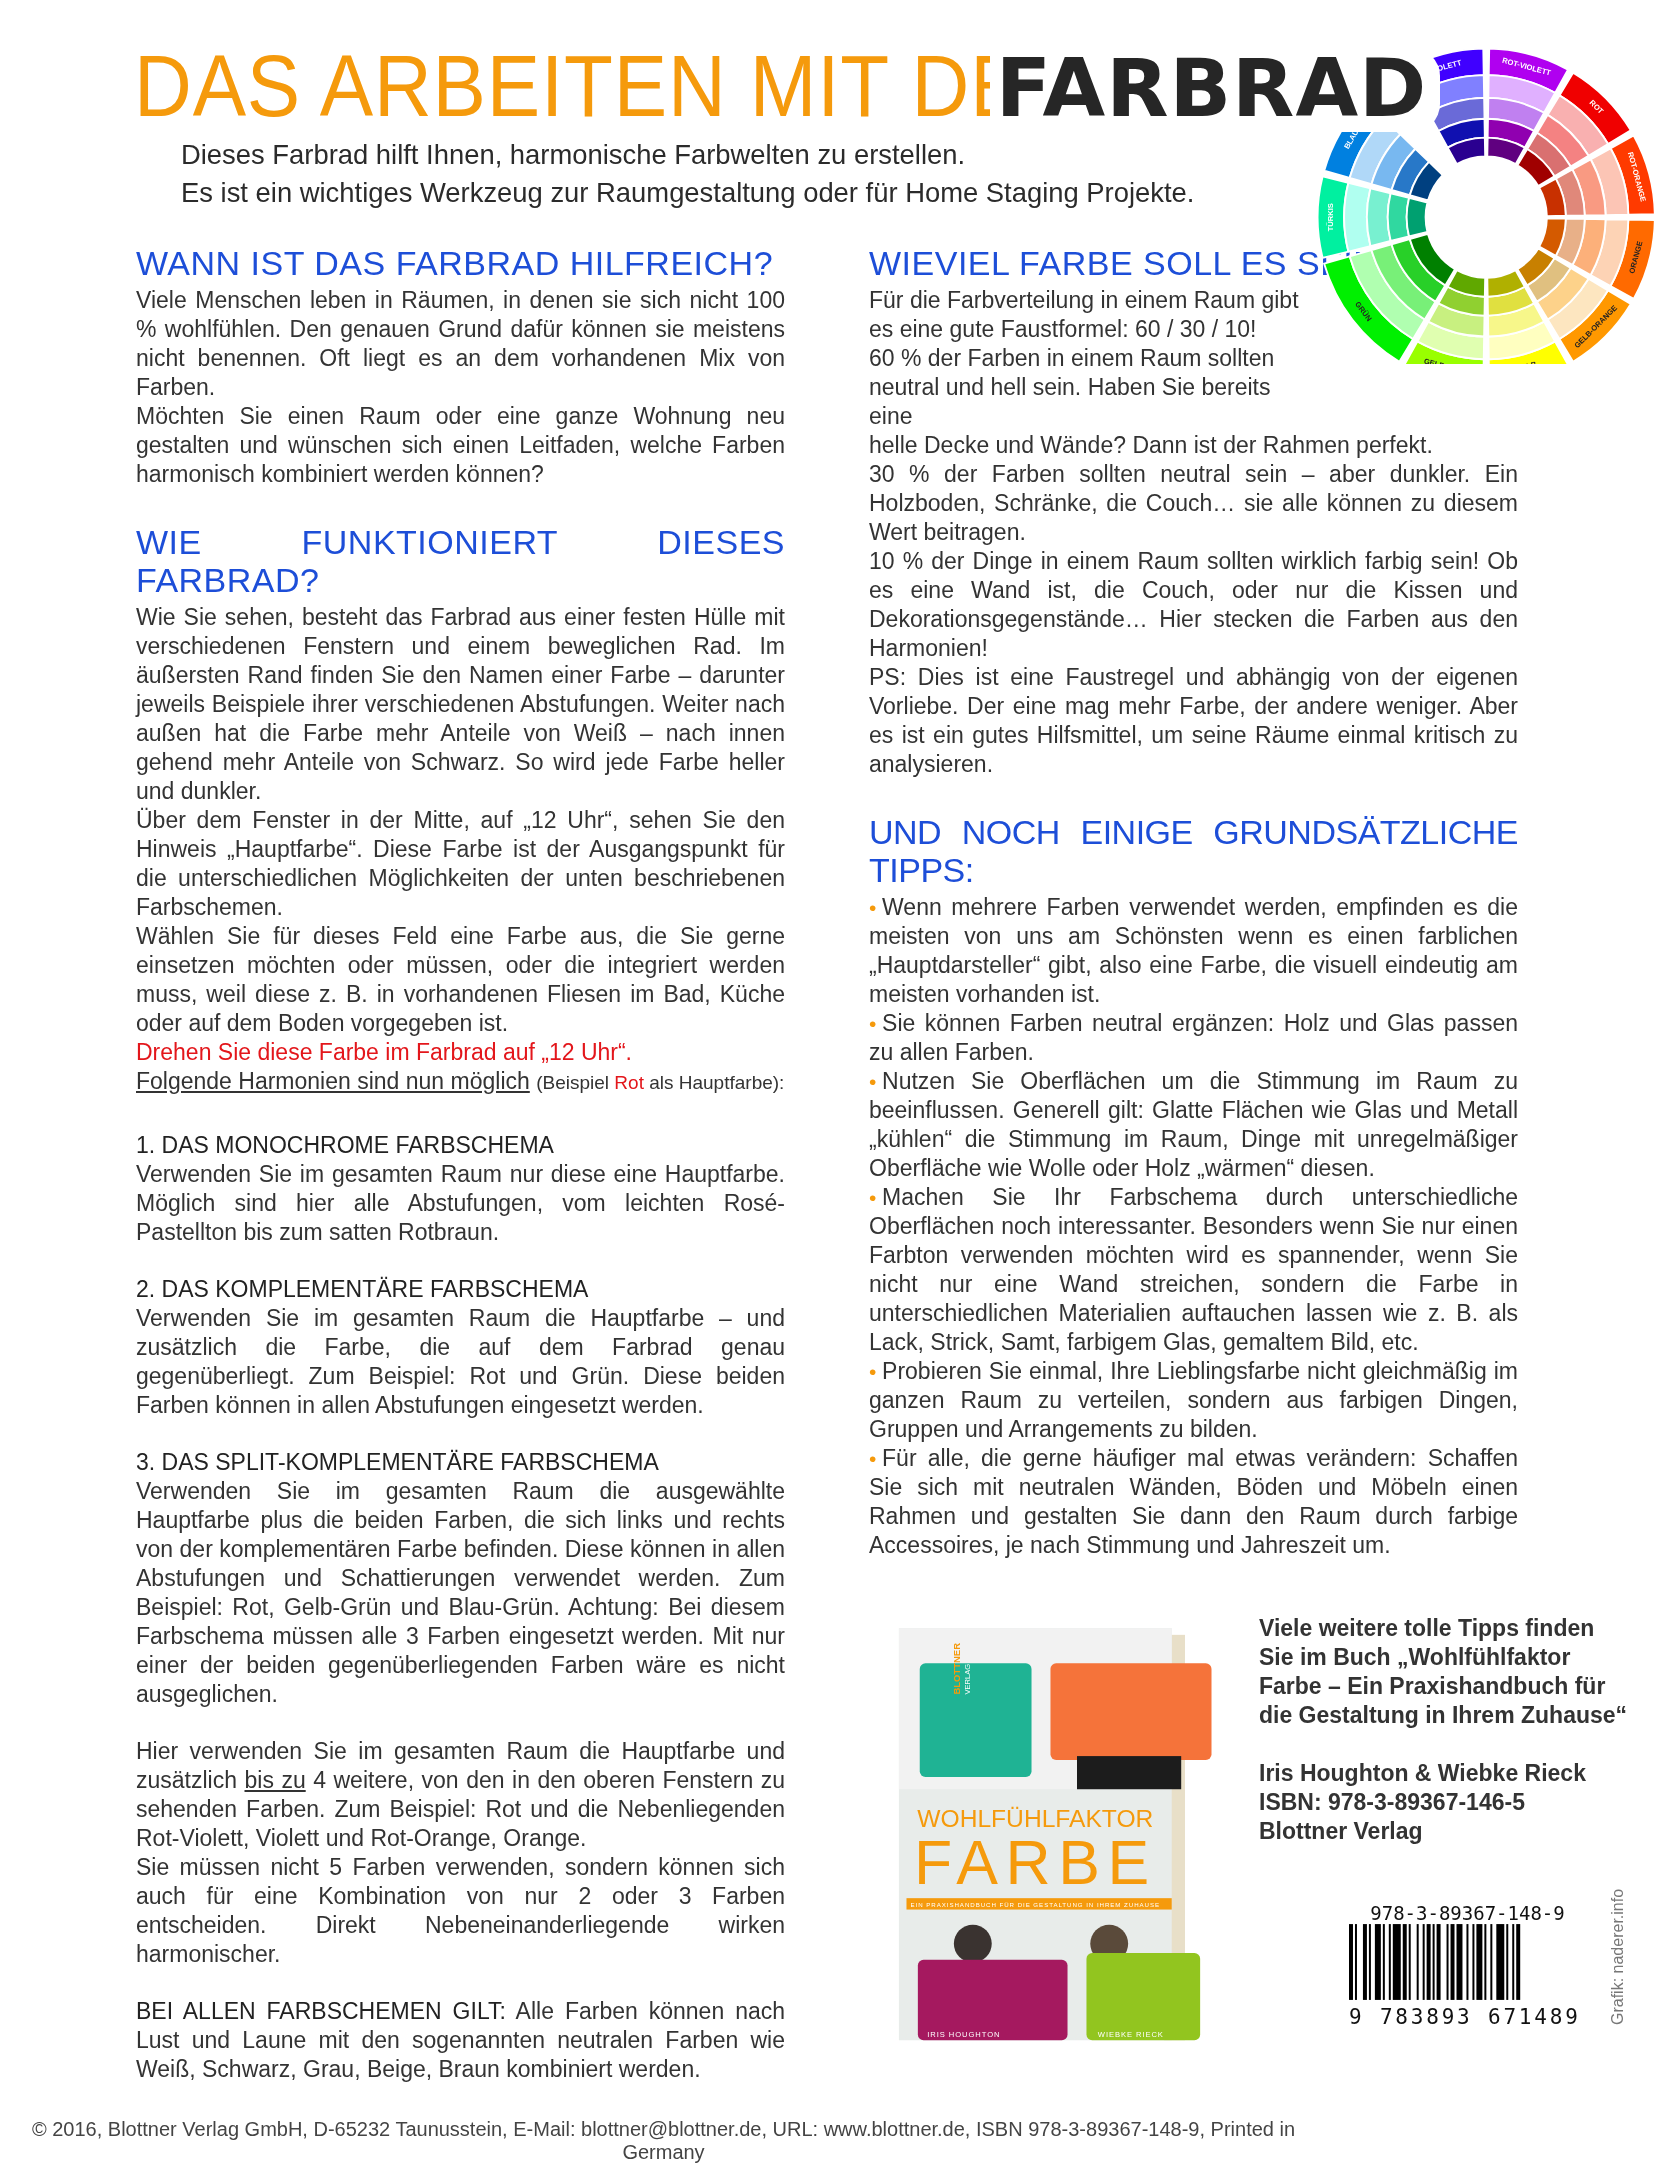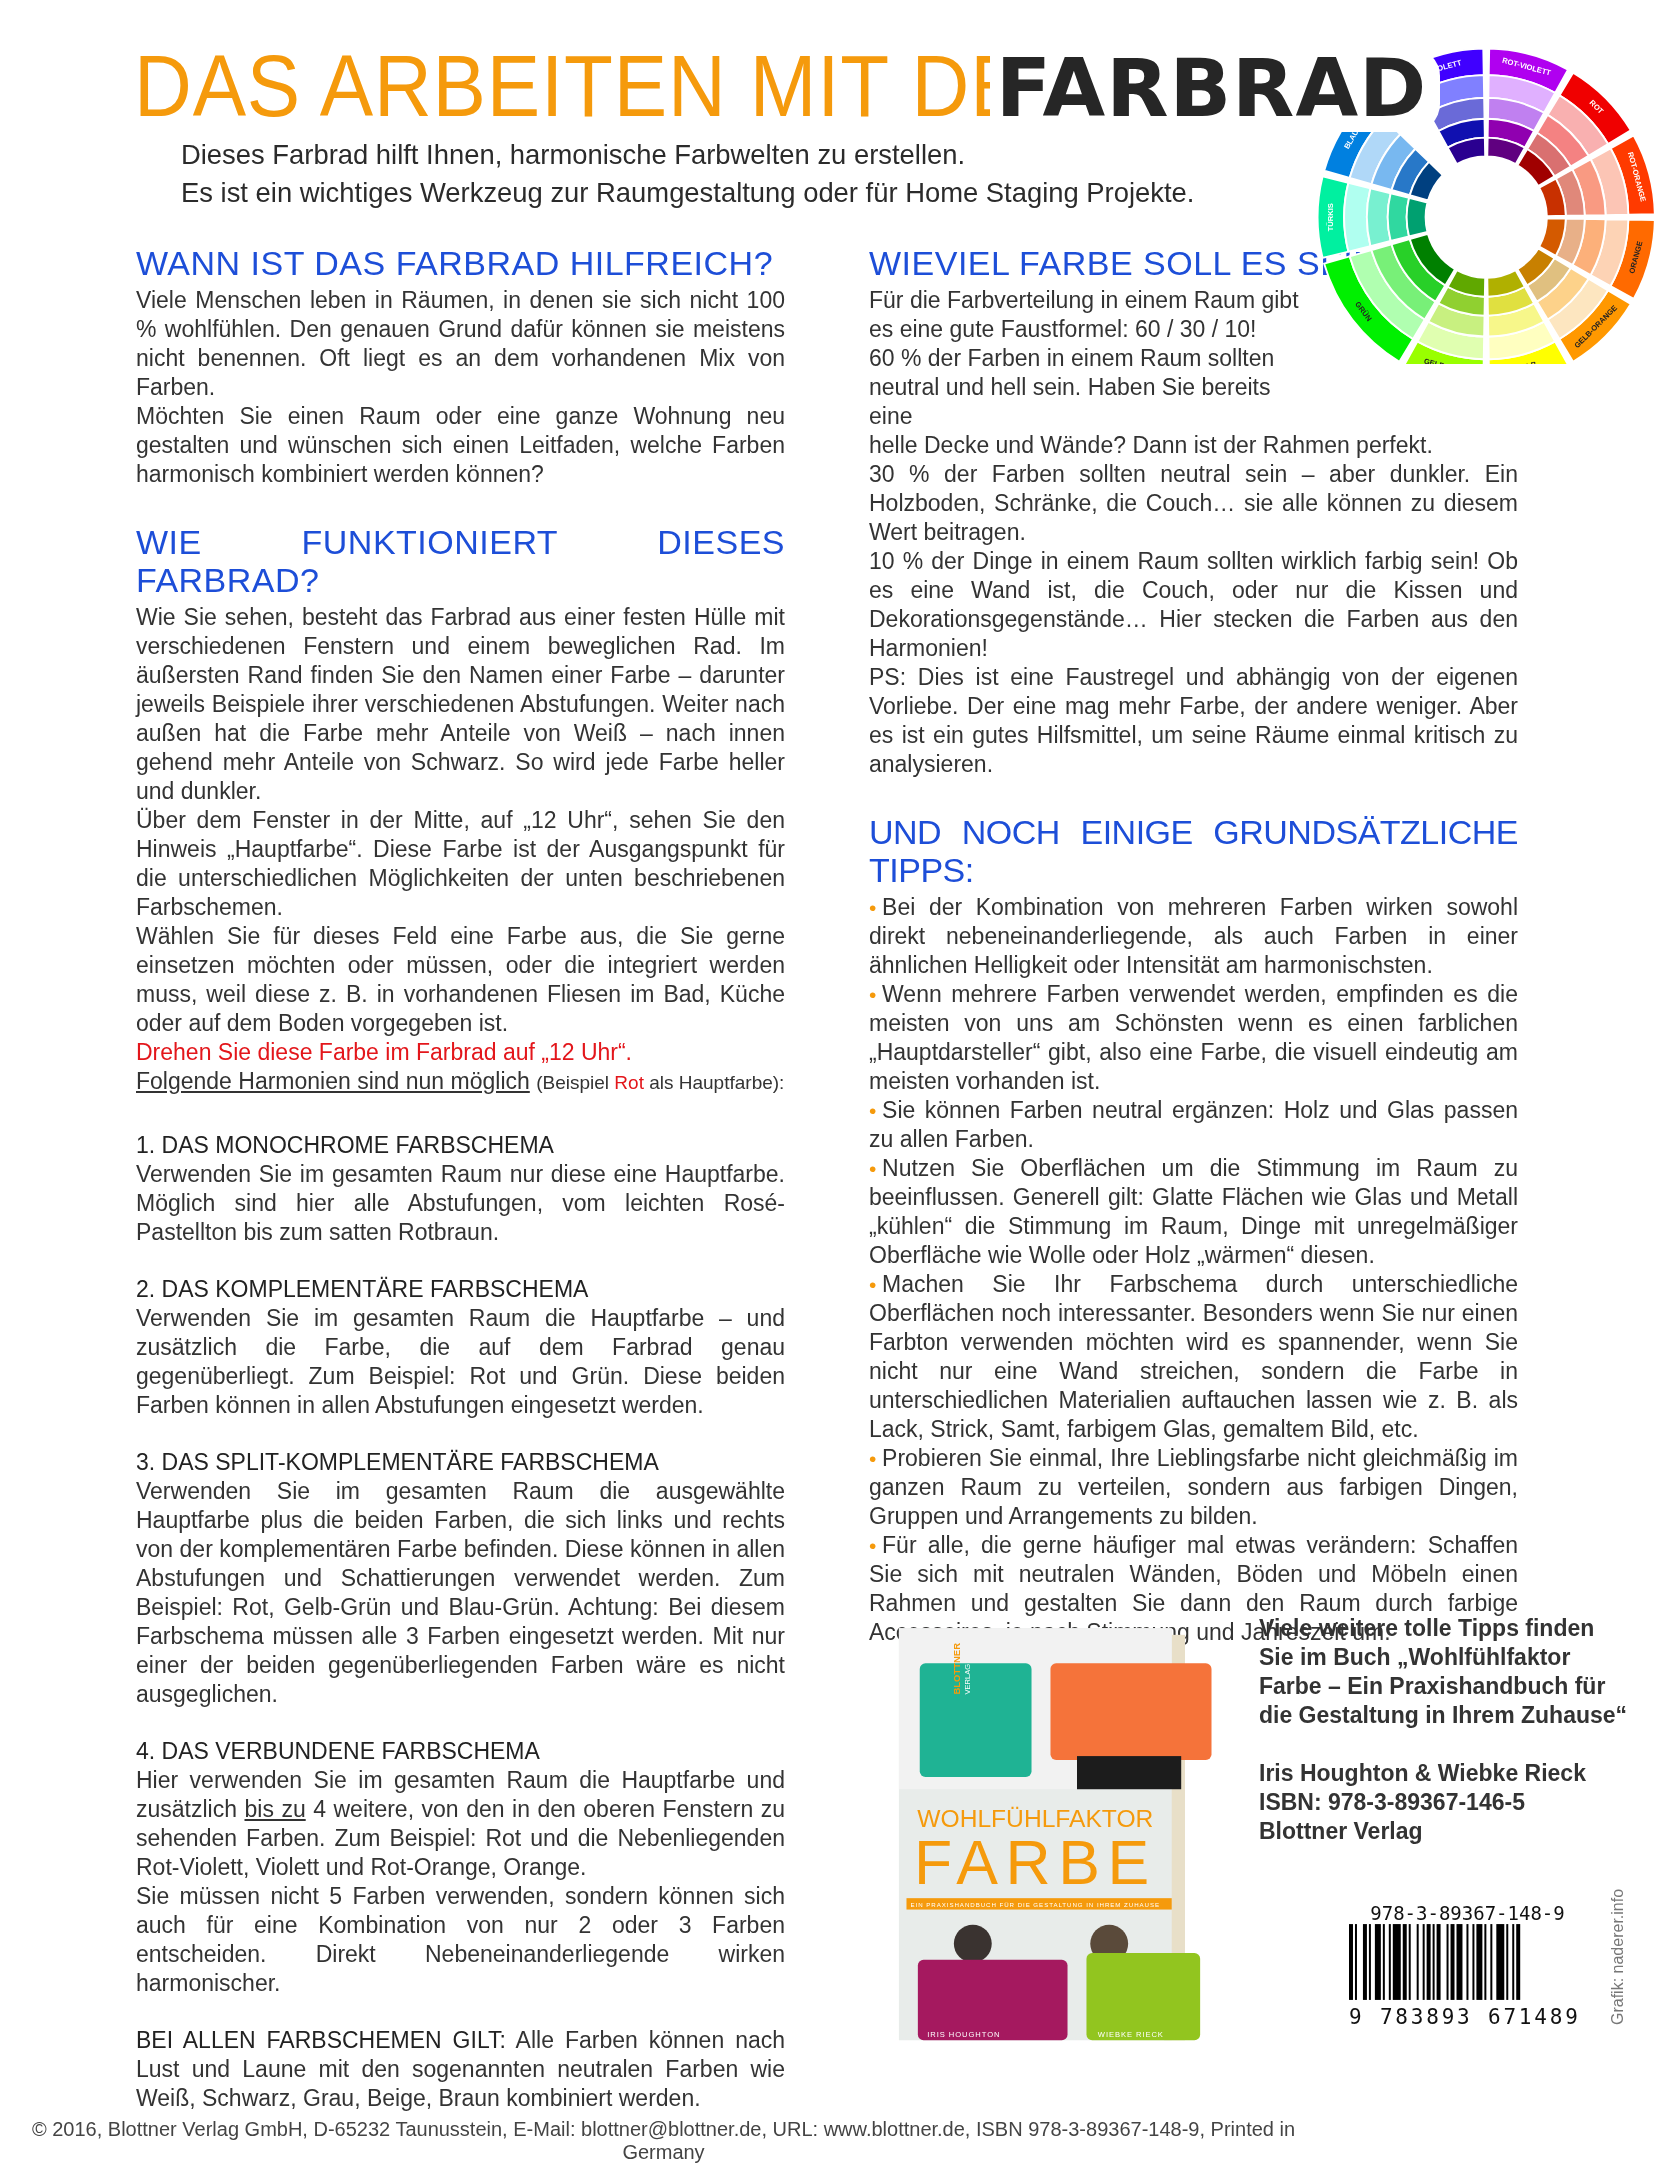--- a/index.html
+++ b/index.html
@@ -129,21 +129,20 @@
   <div class="gap-l"></div>
   <h3 class="sub">1. DAS MONOCHROME FARBSCHEMA</h3>
   <p>Verwenden Sie im gesamten Raum nur diese eine Hauptfarbe. Möglich sind hier alle Abstufungen, vom leichten Rosé-Pastellton bis zum satten Rotbraun.</p>
   <div class="gap-m"></div>
   <h3 class="sub">2. DAS KOMPLEMENTÄRE FARBSCHEMA</h3>
   <p>Verwenden Sie im gesamten Raum die Hauptfarbe – und zusätzlich die Farbe, die auf dem Farbrad genau gegenüberliegt. Zum Beispiel: Rot und Grün. Diese beiden Farben können in allen Abstufungen eingesetzt werden.</p>
   <div class="gap-m"></div>
   <h3 class="sub">3. DAS SPLIT-KOMPLEMENTÄRE FARBSCHEMA</h3>
   <p>Verwenden Sie im gesamten Raum die ausgewählte Hauptfarbe plus die beiden Farben, die sich links und rechts von der komplementären Farbe befinden. Diese können in allen Abstufungen und Schattierungen verwendet werden. Zum Beispiel: Rot, Gelb-Grün und Blau-Grün. Achtung: Bei diesem Farbschema müssen alle 3 Farben eingesetzt werden. Mit nur einer der beiden gegenüberliegenden Farben wäre es nicht ausgeglichen.</p>
   <div class="gap-m"></div>
-  <h3 class="sub">4. DAS VERBUNDENE FARBSCHEMA</h3>
   <p><span>Hier verwenden Sie im gesamten Raum die Hauptfarbe und zusätzlich </span><span class="u">bis zu</span><span> 4 weitere, von den in den oberen Fenstern zu sehenden Farben. Zum Beispiel: Rot und die Nebenliegenden Rot-Violett, Violett und Rot-Orange, Orange.</span></p>
   <p>Sie müssen nicht 5 Farben verwenden, sondern können sich auch für eine Kombination von nur 2 oder 3 Farben entscheiden. Direkt Nebeneinanderliegende wirken harmonischer.</p>
   <div class="gap-m"></div>
   <p><span style="color:#222">BEI ALLEN FARBSCHEMEN GILT:</span><span> Alle Farben können nach Lust und Laune mit den sogenannten neutralen Farben wie Weiß, Schwarz, Grau, Beige, Braun kombiniert werden.</span></p>
 </div>
 
 <div id="col-right" class="col">
   <h2 class="sec">WIEVIEL FARBE SOLL ES SEIN?</h2>
   <div class="narrow">
     <div>Für die Farbverteilung in einem Raum gibt</div>
@@ -151,21 +150,20 @@
     <div>60 % der Farben in einem Raum sollten</div>
     <div>neutral und hell sein. Haben Sie bereits eine</div>
   </div>
   <div>helle Decke und Wände? Dann ist der Rahmen perfekt.</div>
   <p>30 % der Farben sollten neutral sein – aber dunkler. Ein Holzboden, Schränke, die Couch… sie alle können zu diesem Wert beitragen.</p>
   <p>10 % der Dinge in einem Raum sollten wirklich farbig sein! Ob es eine Wand ist, die Couch, oder nur die Kissen und Dekorationsgegenstände… Hier stecken die Farben aus den Harmonien!</p>
   <p>PS: Dies ist eine Faustregel und abhängig von der eigenen Vorliebe. Der eine mag mehr Farbe, der andere weniger. Aber es ist ein gutes Hilfsmittel, um seine Räume einmal kritisch zu analysieren.</p>
   <div class="gap-l"></div>
   <h2 class="sec" style="letter-spacing:-0.5px">UND NOCH EINIGE GRUNDSÄTZLICHE TIPPS:</h2>
   <div id="tips">
-      <p><span class="bullet">•</span><span>Bei der Kombination von mehreren Farben wirken sowohl direkt nebeneinanderliegende, als auch Farben in einer ähnlichen Helligkeit oder Intensität am harmonischsten.</span></p>
       <p><span class="bullet">•</span><span>Wenn mehrere Farben verwendet werden, empfinden es die meisten von uns am Schönsten wenn es einen farblichen „Hauptdarsteller“ gibt, also eine Farbe, die visuell eindeutig am meisten vorhanden ist.</span></p>
       <p><span class="bullet">•</span><span>Sie können Farben neutral ergänzen: Holz und Glas passen zu allen Farben.</span></p>
       <p><span class="bullet">•</span><span>Nutzen Sie Oberflächen um die Stimmung im Raum zu beeinflussen. Generell gilt: Glatte Flächen wie Glas und Metall „kühlen“ die Stimmung im Raum, Dinge mit unregelmäßiger Oberfläche wie Wolle oder Holz „wärmen“ diesen.</span></p>
       <p><span class="bullet">•</span><span>Machen Sie Ihr Farbschema durch unterschiedliche Oberflächen noch interessanter. Besonders wenn Sie nur einen Farbton verwenden möchten wird es spannender, wenn Sie nicht nur eine Wand streichen, sondern die Farbe in unterschiedlichen Materialien auftauchen lassen wie z. B. als Lack, Strick, Samt, farbigem Glas, gemaltem Bild, etc.</span></p>
       <p><span class="bullet">•</span><span>Probieren Sie einmal, Ihre Lieblingsfarbe nicht gleichmäßig im ganzen Raum zu verteilen, sondern aus farbigen Dingen, Gruppen und Arrangements zu bilden.</span></p>
       <p><span class="bullet">•</span><span>Für alle, die gerne häufiger mal etwas verändern: Schaffen Sie sich mit neutralen Wänden, Böden und Möbeln einen Rahmen und gestalten Sie dann den Raum durch farbige Accessoires, je nach Stimmung und Jahreszeit um.</span></p>
     </div>
 </div>
 
 <svg id="book" class="abs" viewBox="0 0 380 455">

